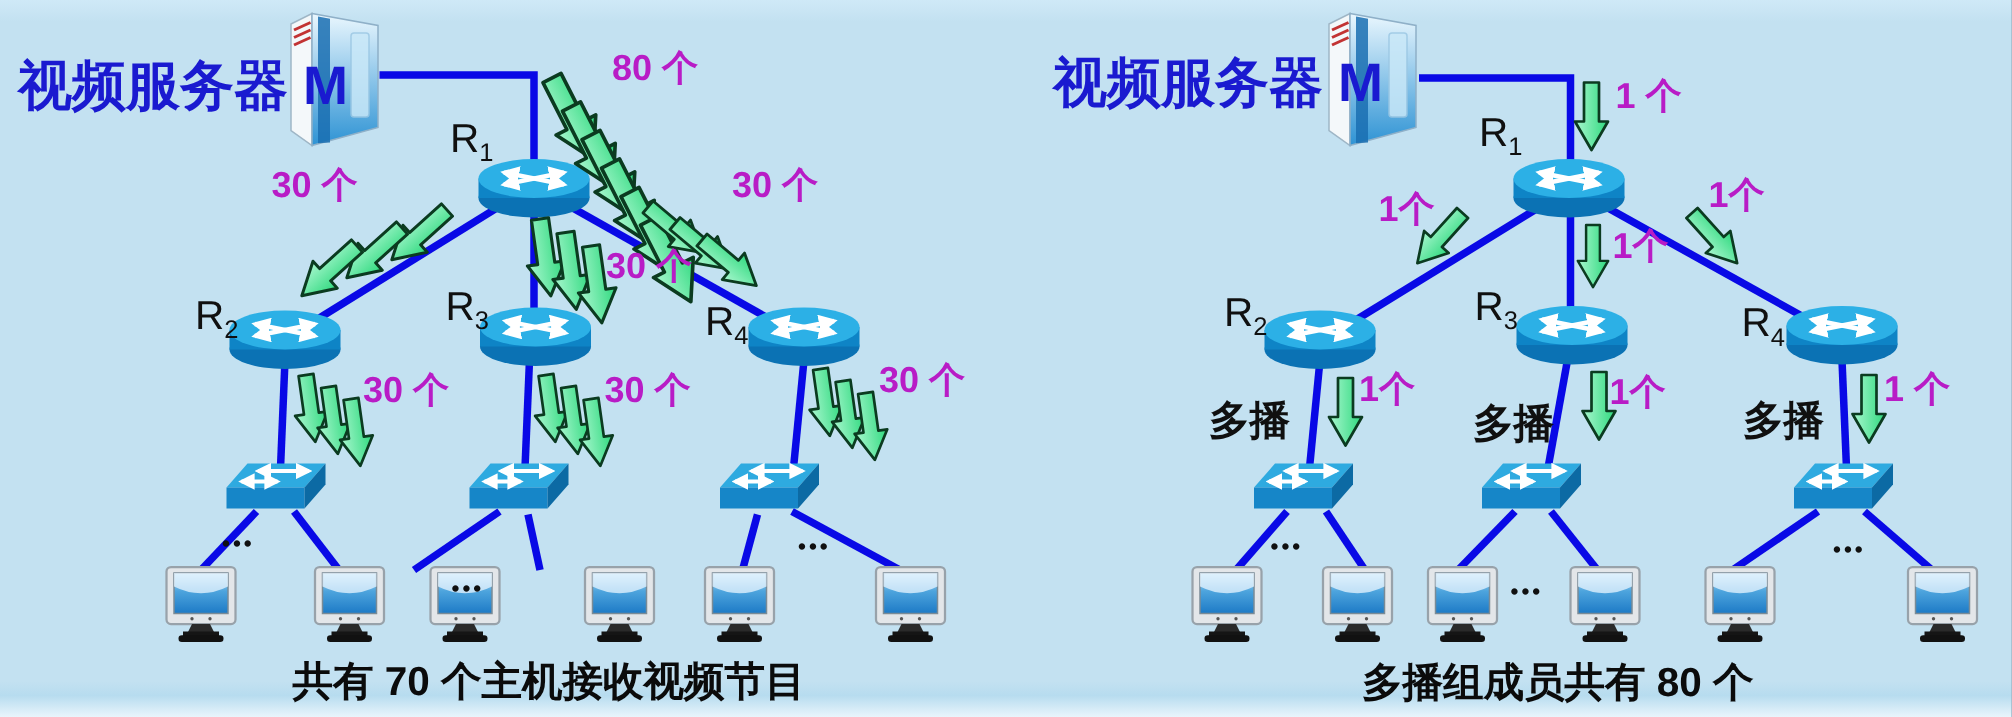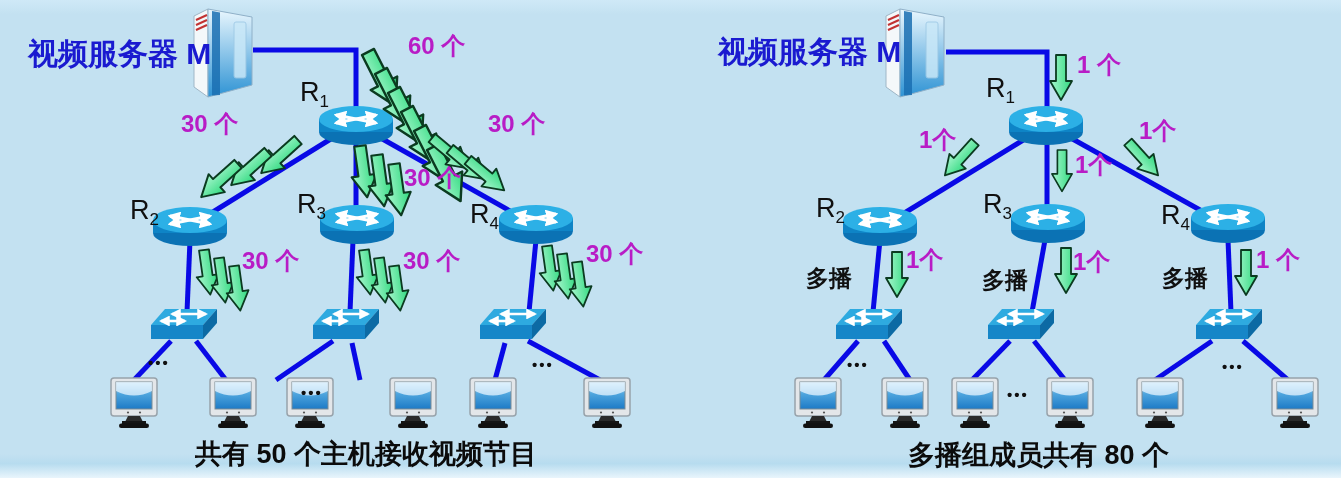--- a/index.html
+++ b/index.html
@@ -6,23 +6,23 @@
   .stage{
     position:relative;width:1341px;height:478px;overflow:hidden;
     font-family:"Liberation Sans", sans-serif;
     background:linear-gradient(180deg,#cfe9f7 0%,#c3e1f1 3%,#c3e1f1 95%,#b7dcef 97%,#e9f5fc 100%);
   }
   .stage svg{position:absolute;left:0;top:0;}
   .lbl{position:absolute;white-space:nowrap;line-height:1.05;}
   .flabel{font-weight:bold;font-size:24px;color:#b81cc6;}
   .rlabel{font-weight:normal;font-size:27px;color:#101010;}
   .rlabel sub{font-size:17px;line-height:0;}
-  .srvlabel{font-weight:bold;font-size:30px;color:#1a1ad0;margin-left:16px;}
+  .srvlabel{font-weight:bold;font-size:36px;color:#1a1ad0;}
   .caption{font-weight:bold;font-size:27px;color:#0b0b0b;}
-  .mcast{font-weight:bold;font-size:23px;color:#101010;}
+  .mcast{font-weight:bold;font-size:27px;color:#101010;}
   .dots{font-weight:bold;font-size:15px;color:#101010;letter-spacing:2px;}
 </style>
 </head>
 <body>
 
 <div class="stage">
 
   <svg width="1341" height="478" viewBox="0 0 1341 478">
     <defs>
       <linearGradient id="gGrad" x1="0" y1="0" x2="1" y2="0">
@@ -190,33 +190,33 @@
     </g>
   </svg>
 
   <div class="lbl srvlabel" style="left:12px;top:38px">视频服务器 M</div>
 
   <div class="lbl rlabel" style="left:300px;top:78px"><span>R</span><sub>1</sub></div>
   <div class="lbl rlabel" style="left:130px;top:196px"><span>R</span><sub>2</sub></div>
   <div class="lbl rlabel" style="left:297px;top:190px"><span>R</span><sub>3</sub></div>
   <div class="lbl rlabel" style="left:470px;top:200px"><span>R</span><sub>4</sub></div>
 
-  <div class="lbl flabel" style="left:408px;top:33px">60 个</div>
+  <div class="lbl flabel" style="left:408px;top:33px">80 个</div>
   <div class="lbl flabel" style="left:181px;top:111px">30 个</div>
   <div class="lbl flabel" style="left:488px;top:111px">30 个</div>
   <div class="lbl flabel" style="left:404px;top:165px">30 个</div>
   <div class="lbl flabel" style="left:242px;top:248px">30 个</div>
   <div class="lbl flabel" style="left:403px;top:248px">30 个</div>
   <div class="lbl flabel" style="left:586px;top:241px">30 个</div>
 
   <div class="lbl dots" style="left:148px;top:355px">•••</div>
   <div class="lbl dots" style="left:301px;top:385px">•••</div>
   <div class="lbl dots" style="left:532px;top:357px">•••</div>
 
-  <div class="lbl caption" style="left:195px;top:440px">共有 50 个主机接收视频节目</div>
+  <div class="lbl caption" style="left:195px;top:440px">共有 70 个主机接收视频节目</div>
 
   <div class="lbl srvlabel" style="left:702px;top:36px">视频服务器 M</div>
 
   <div class="lbl rlabel" style="left:986px;top:74px"><span>R</span><sub>1</sub></div>
   <div class="lbl rlabel" style="left:816px;top:194px"><span>R</span><sub>2</sub></div>
   <div class="lbl rlabel" style="left:983px;top:190px"><span>R</span><sub>3</sub></div>
   <div class="lbl rlabel" style="left:1161px;top:201px"><span>R</span><sub>4</sub></div>
 
   <div class="lbl flabel" style="left:1077px;top:52px">1 个</div>
   <div class="lbl flabel" style="left:919px;top:127px">1个</div>

